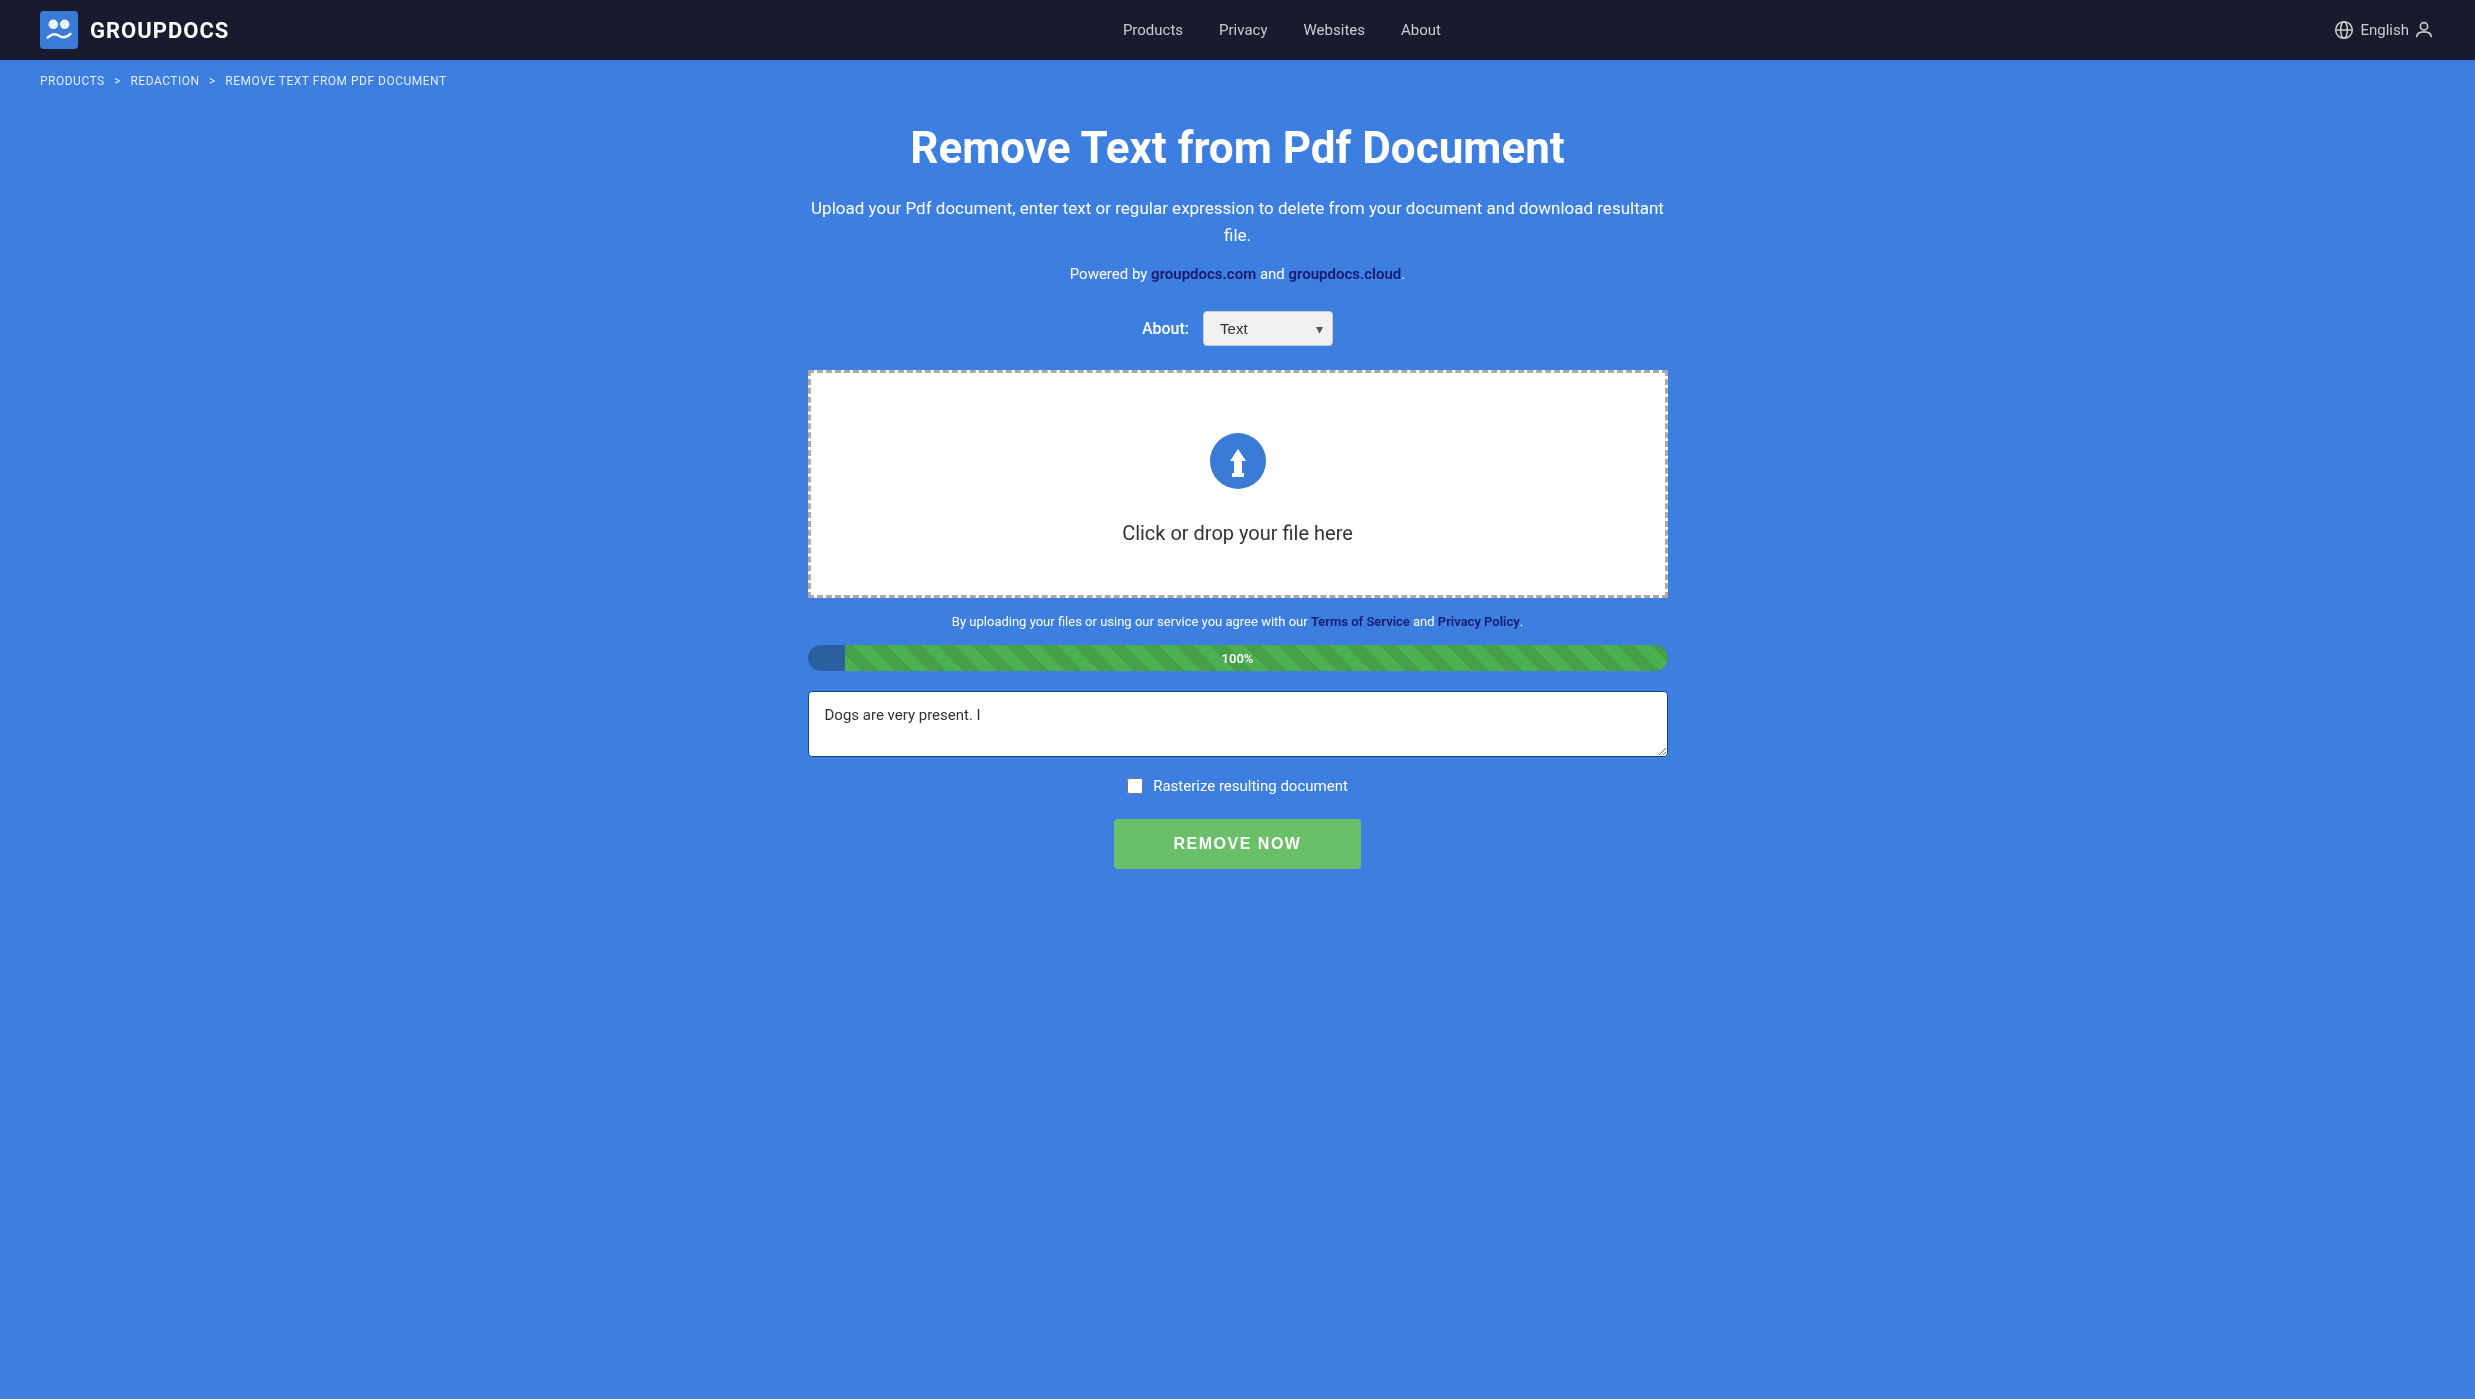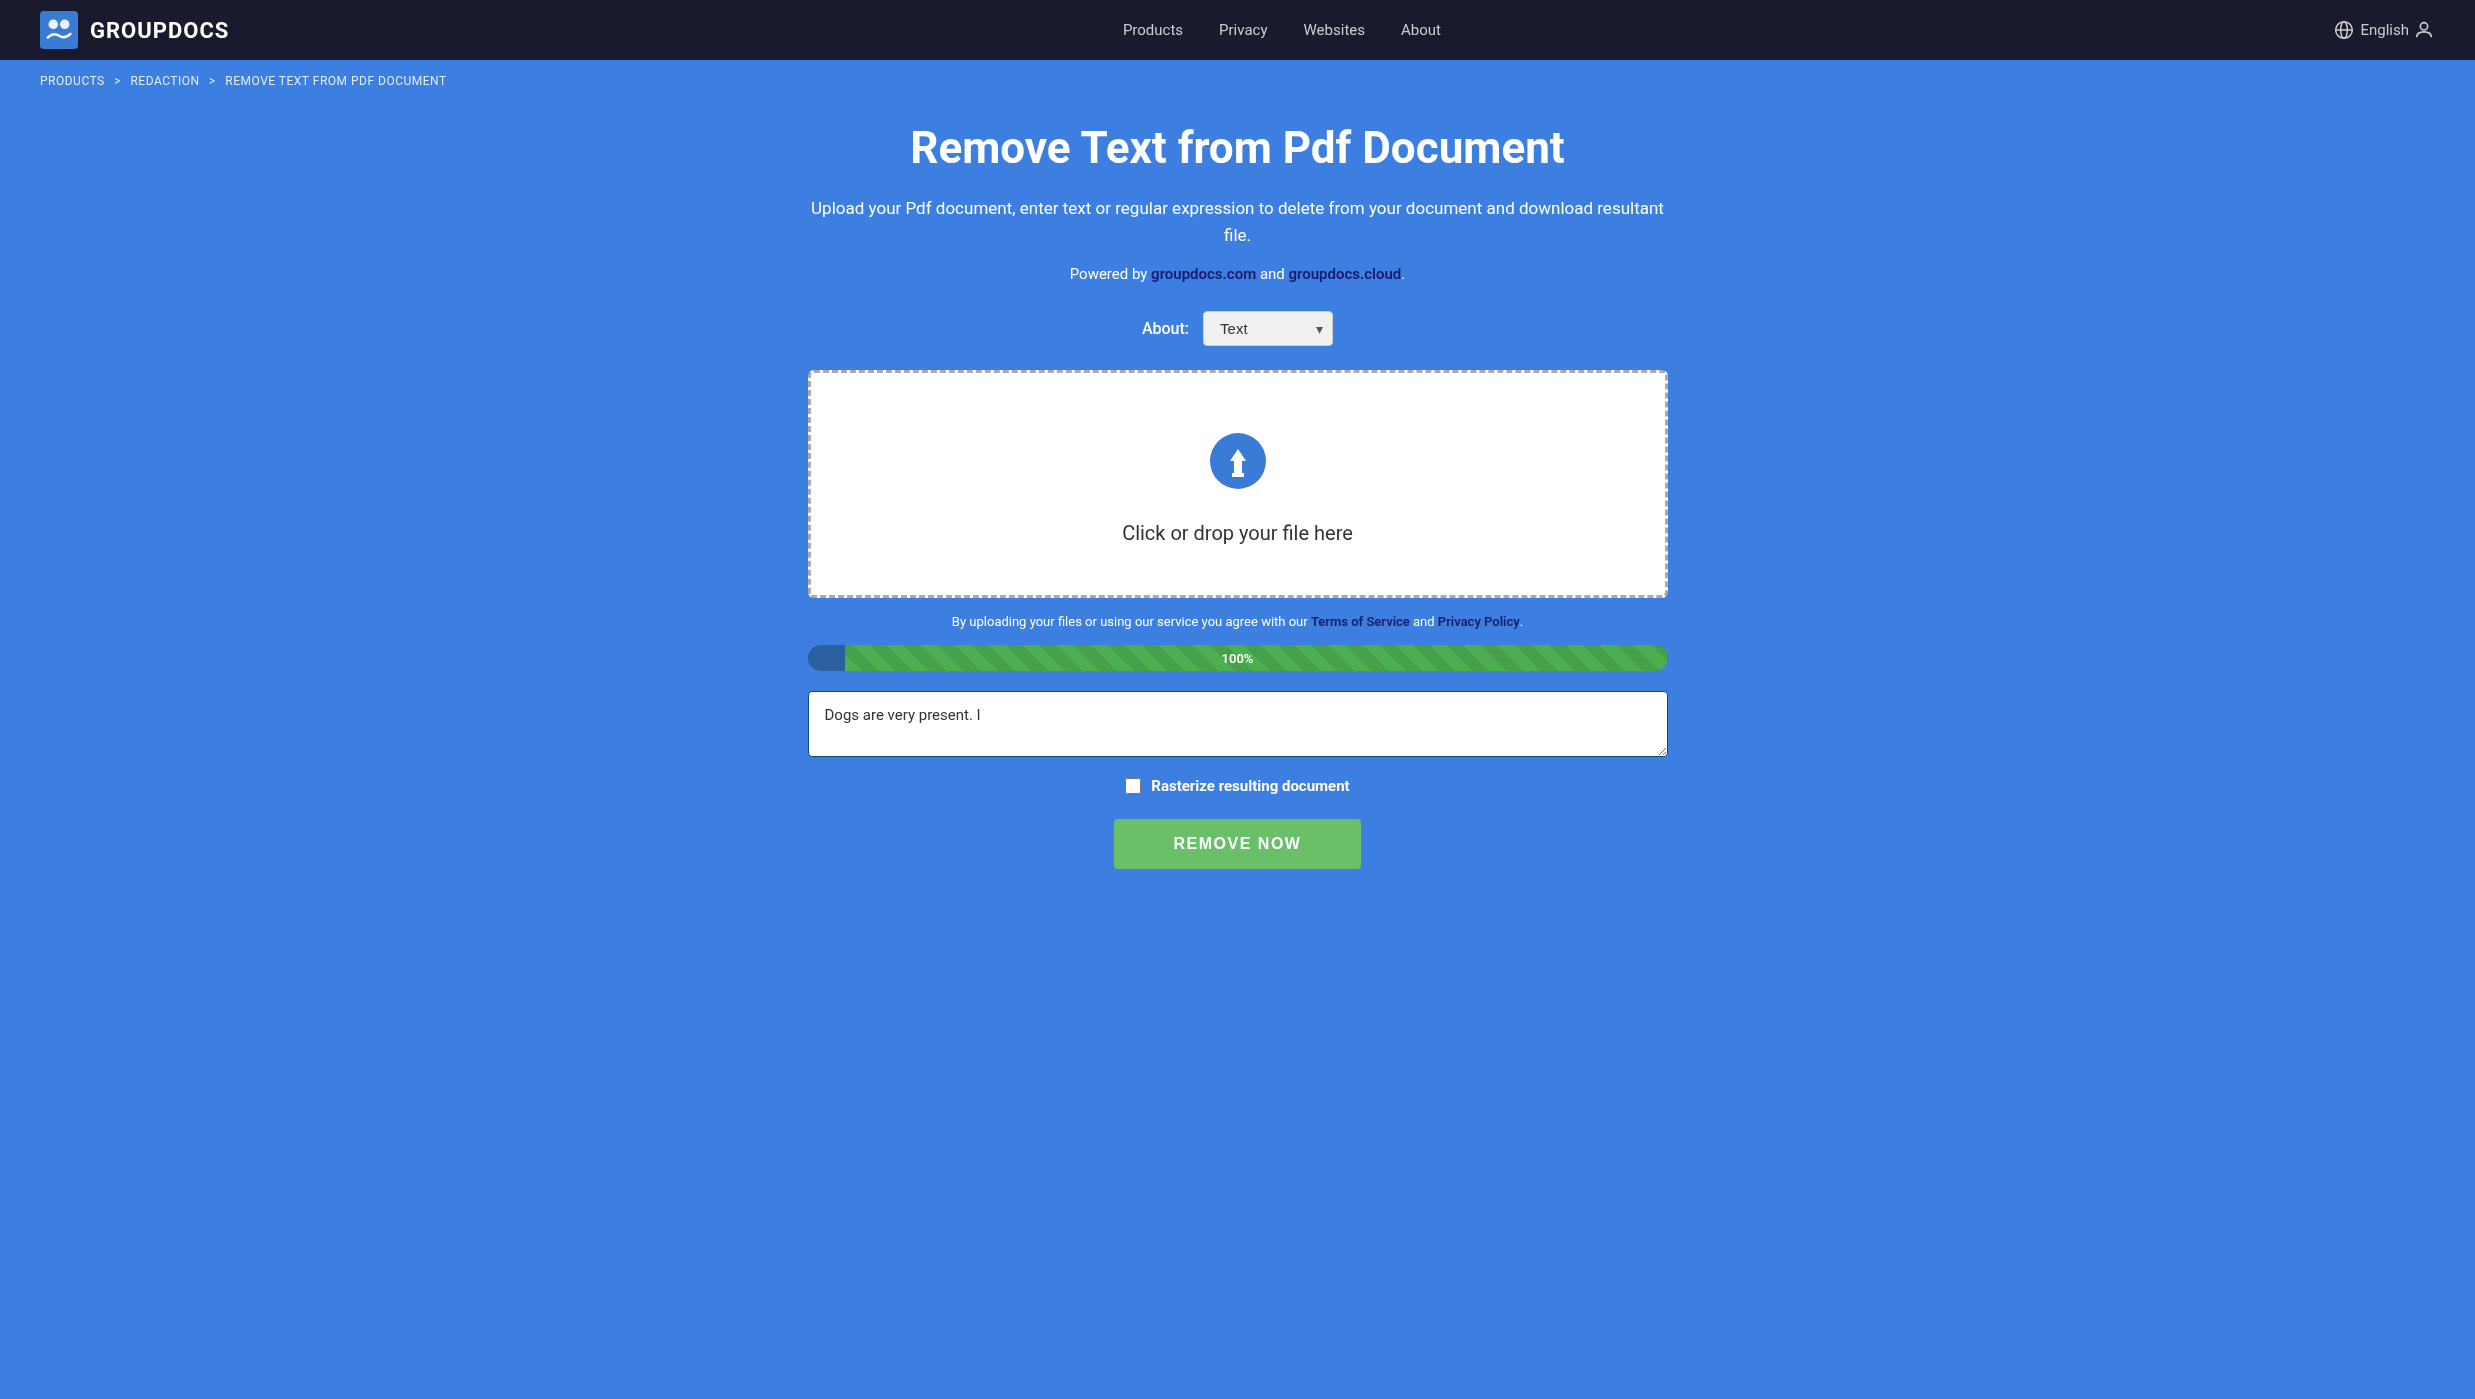--- a/index.html
+++ b/index.html
@@ -156,21 +156,21 @@
       transform: translateY(-50%);
       pointer-events: none;
       color: #555;
       font-size: 14px;
     }
 
     
     .drop-zone {
       background: white;
       border: 3px dashed #aaa;
-      border-radius: 6px;
+      border-radius: 0;
       padding: 50px 20px;
       display: flex;
       flex-direction: column;
       align-items: center;
       justify-content: center;
       cursor: pointer;
       margin-bottom: 16px;
       min-height: 200px;
     }
 
@@ -257,21 +257,21 @@
       margin-bottom: 24px;
     }
     .checkbox-input {
       width: 16px;
       height: 16px;
       cursor: pointer;
     }
     .checkbox-label {
       color: white;
       font-size: 15px;
-      font-weight: 700;
+      font-weight: 400;
     }
 
     
     .remove-btn {
       background: #6abf69;
       color: white;
       border: none;
       border-radius: 4px;
       padding: 16px 60px;
       font-size: 16px;

